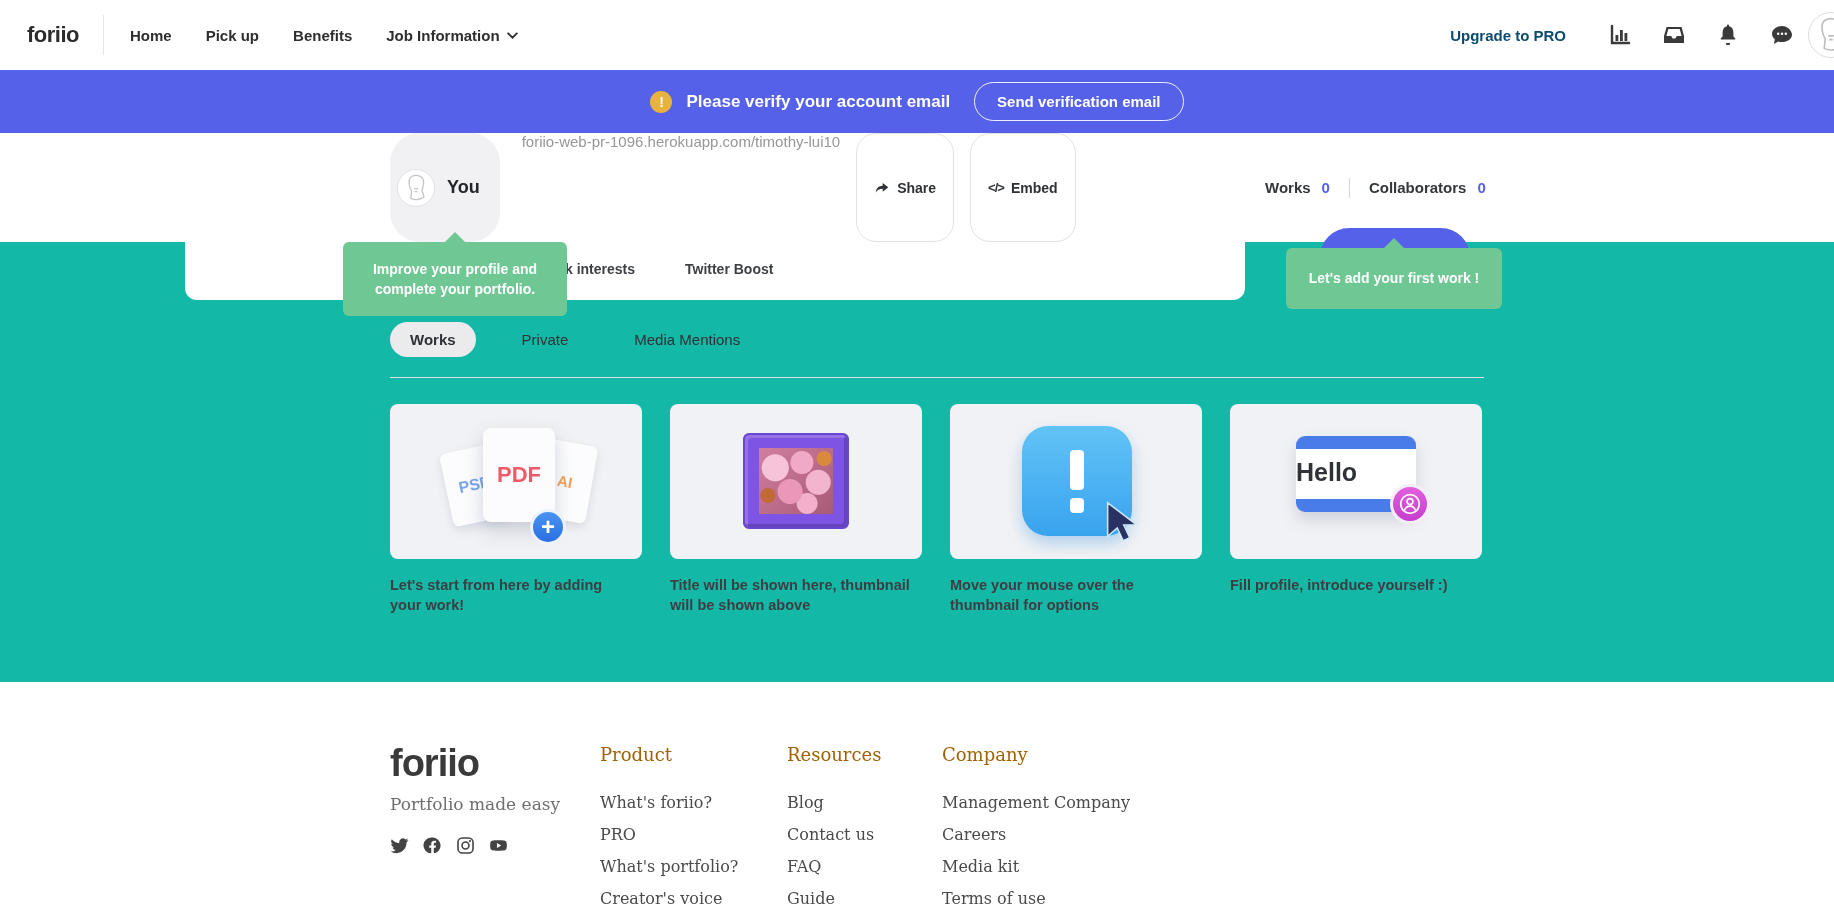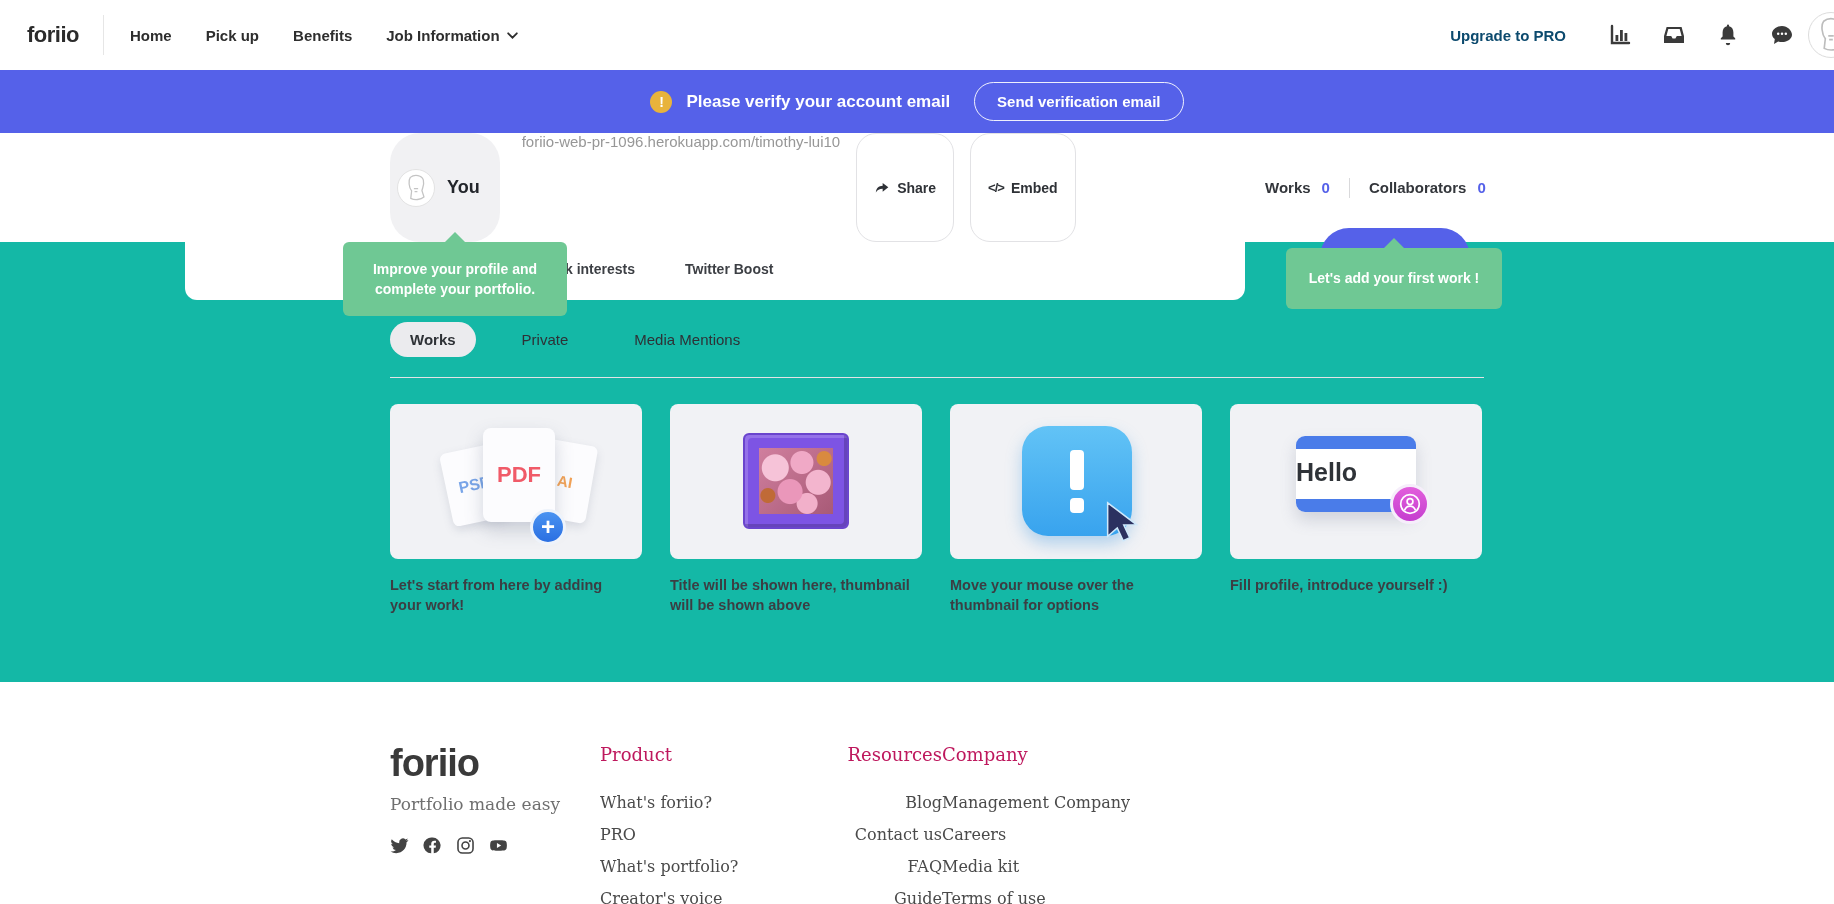--- a/index.html
+++ b/index.html
@@ -114,22 +114,22 @@
 
   
   .footer { background:#fff; height:222px; display:flex; padding:62px 0 0 390px;
             font-family:"DejaVu Serif", serif; }
   .f-left { width:210px; font-family:"Liberation Sans", sans-serif; }
   .f-logo { font-size:38px; font-weight:800; color:#3a3a3a; letter-spacing:-1px; line-height:1; }
   .f-tagline { margin-top:12px; font-size:17px; color:#6f6f6f; font-family:"DejaVu Serif", serif; }
   .f-social { display:flex; gap:14px; margin-top:22px; align-items:center; }
   .f-social svg { width:19px; height:19px; cursor:pointer; display:block; }
   .f-col { font-size:16px; }
-  .f-col.c0 { width:187px; } .f-col.c1 { width:146px; } .f-col.c2 { width:155px;text-align:right; }
-  .f-head { font-size:18px; color:#be185d; margin-bottom:28px; }
+  .f-col.c0 { width:187px; } .f-col.c1 { width:146px; } .f-col.c2 { width:155px; }
+  .f-head { font-size:18px; color:#a16207; margin-bottom:28px; }
   .f-link { display:block; color:#4a4a4a; margin-bottom:13px; cursor:pointer; white-space:nowrap; }
 </style>
 </head>
 <body>
 
 <div class="page">
 
   <div class="navbar">
     <div class="logo">foriio</div>
     <div class="nav-divider"></div>

